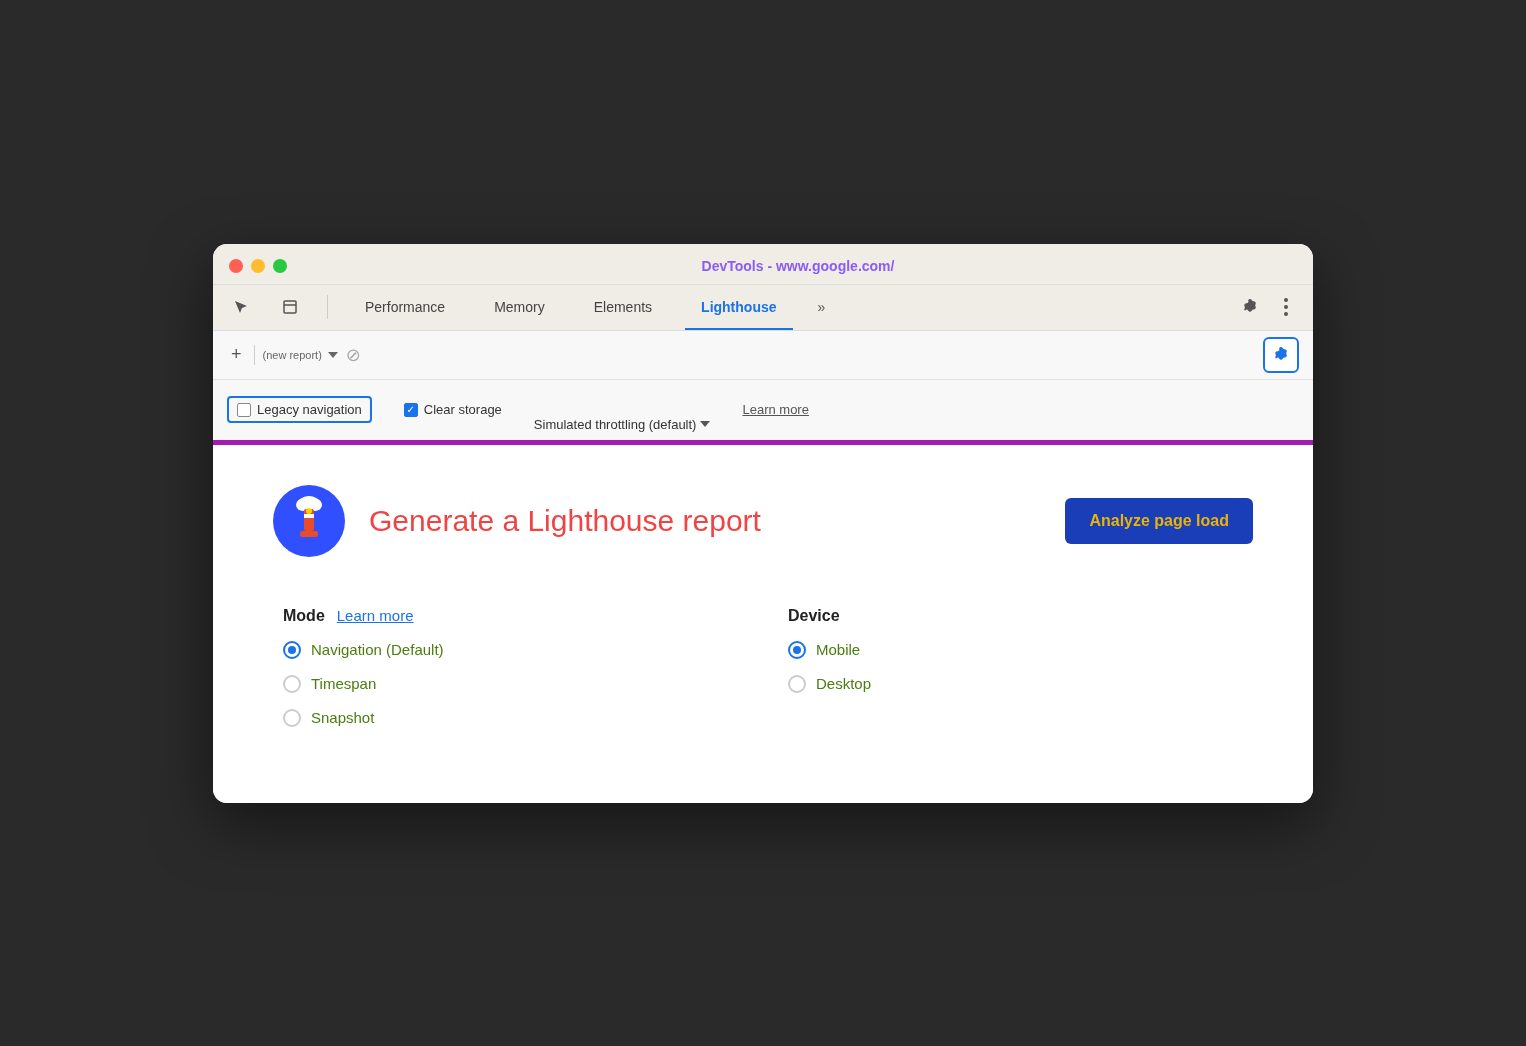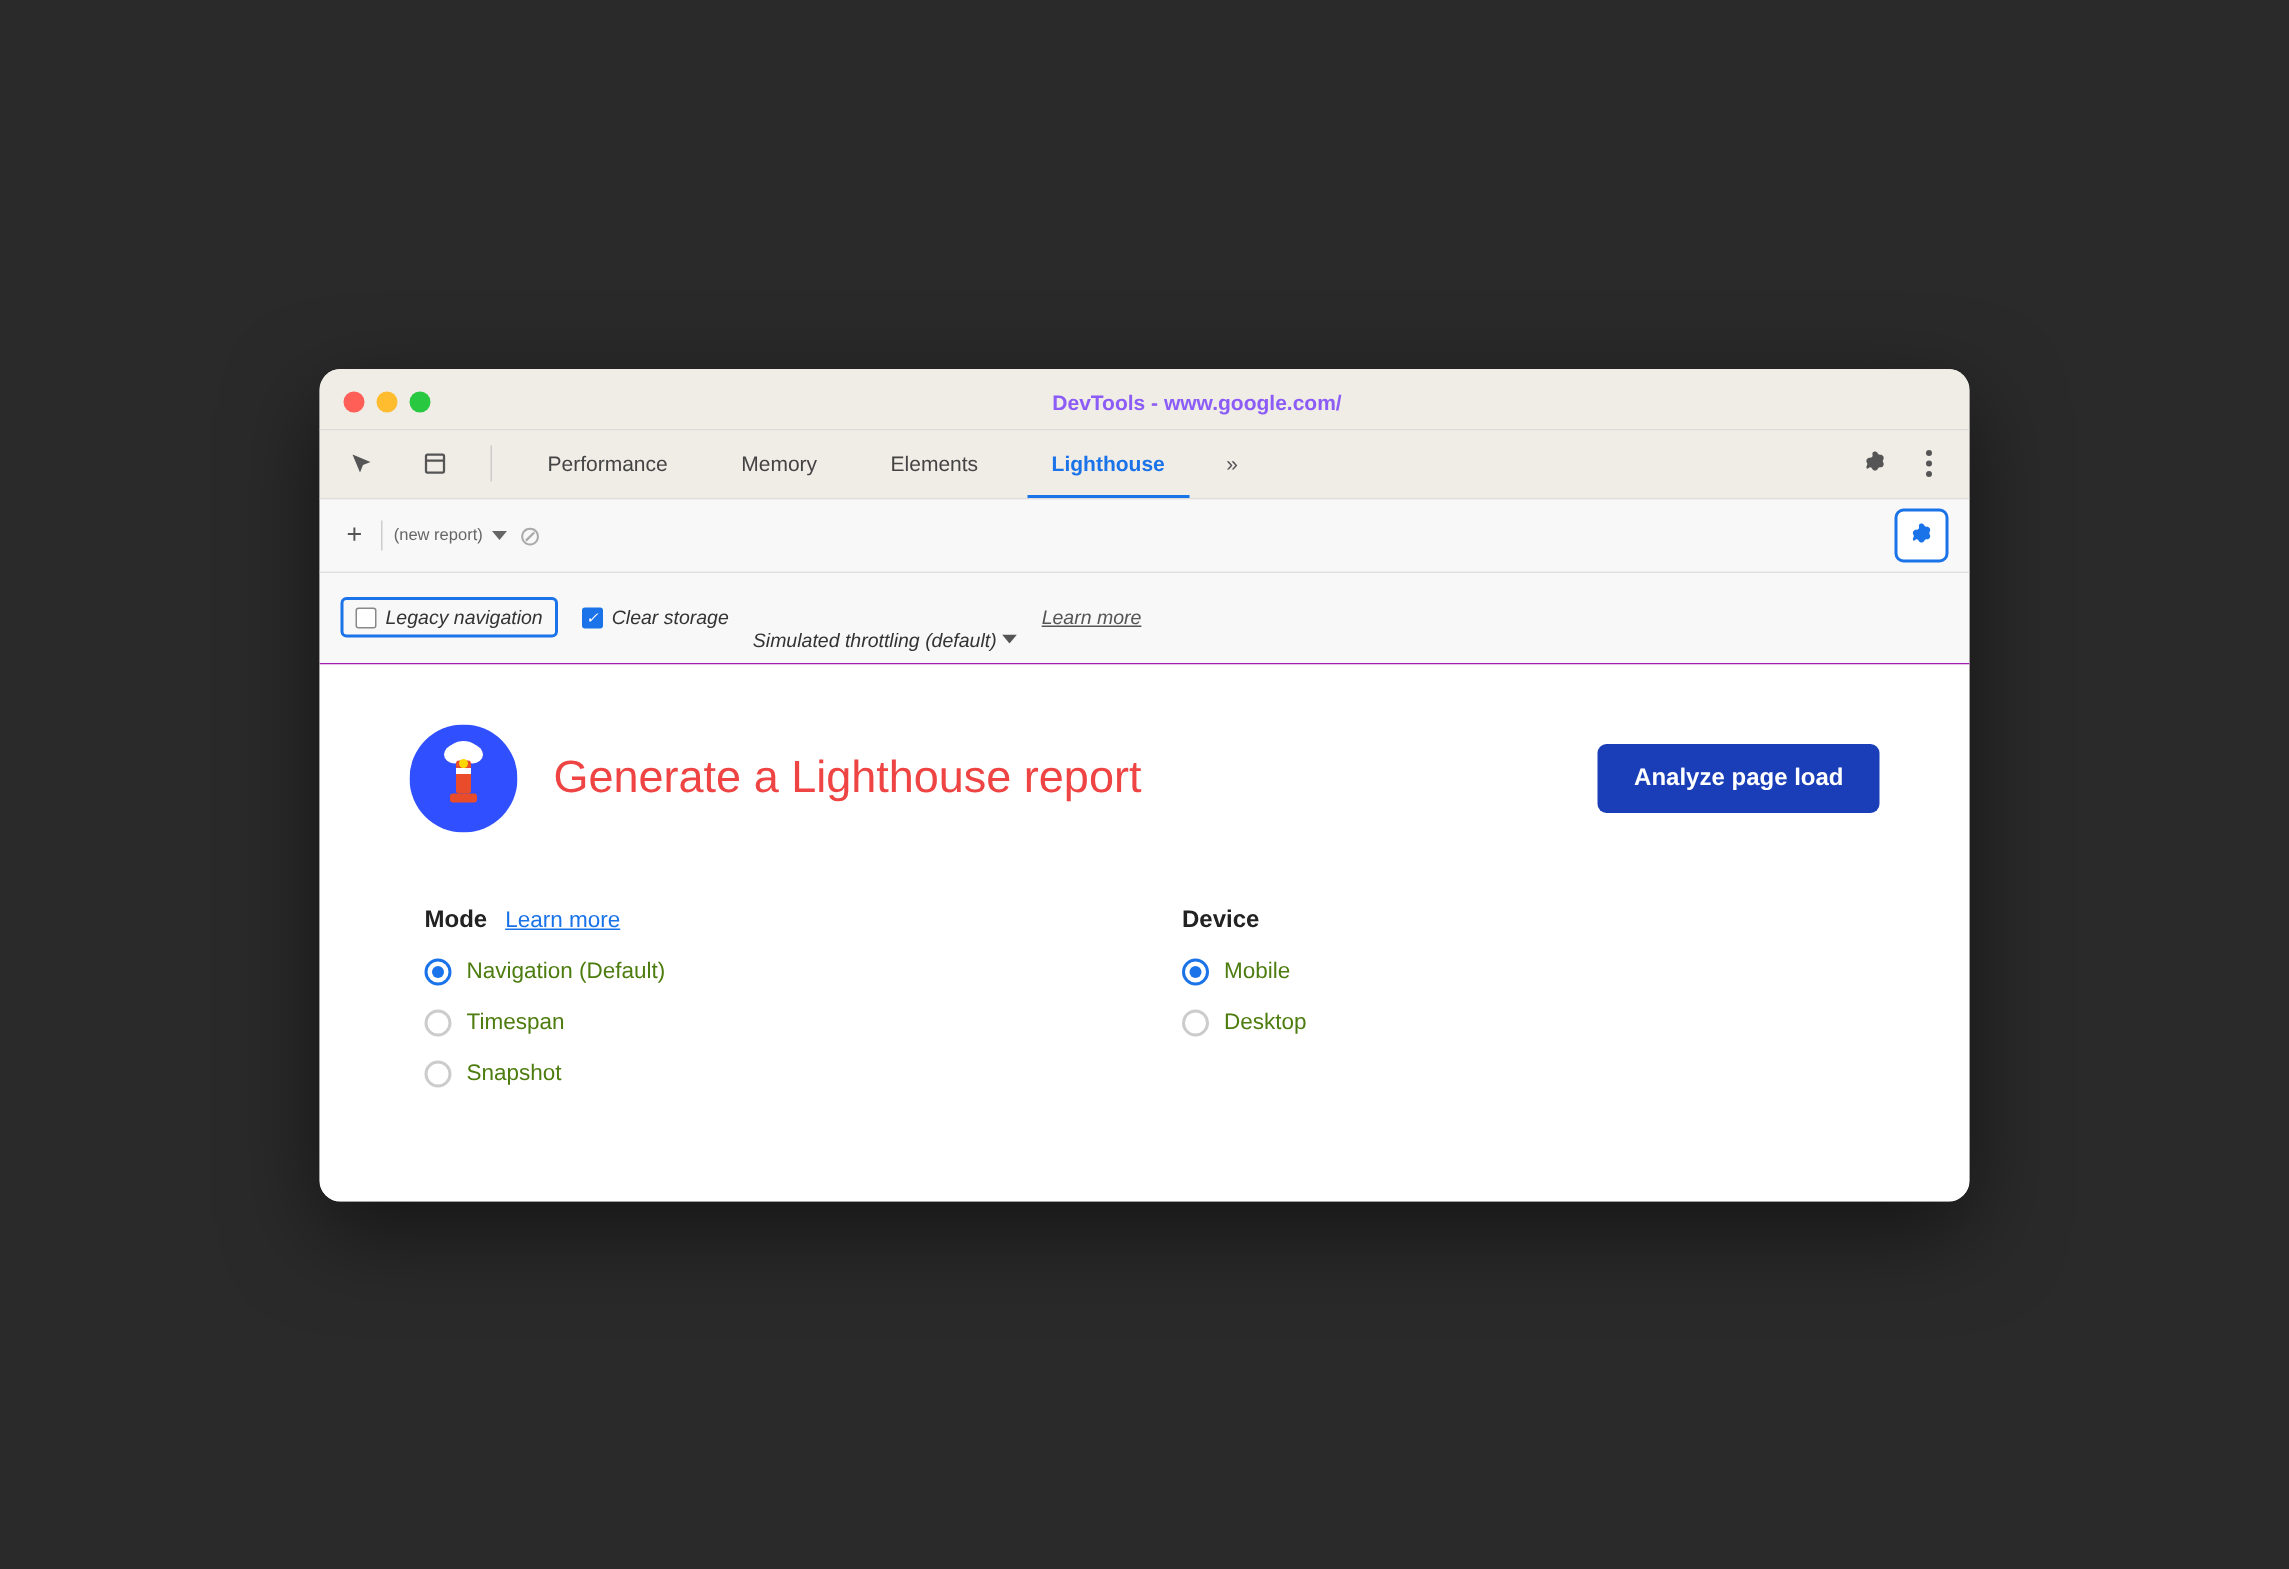--- a/index.html
+++ b/index.html
@@ -188,23 +188,22 @@
       background: white;
       color: #1a73e8;
     }
 
     
     .options-toolbar {
       background: #f8f8f8;
       display: flex;
       align-items: center;
       padding: 8px 14px;
-      border-bottom: 1px solid #a21caf;
-      gap: 16px;
-      font-style: italic;
+      border-bottom: 5px solid #a21caf;
+      gap: 32px;
     }
 
     .checkbox-option {
       display: flex;
       align-items: center;
       gap: 6px;
       font-size: 13px;
       color: #333;
       cursor: pointer;
       padding: 4px 8px;
@@ -286,21 +285,21 @@
 
     .report-title {
       font-size: 30px;
       font-weight: 400;
       color: #ef4444;
       flex: 1;
     }
 
     .analyze-btn {
       background: #1a3eb8;
-      color: #ffffff;
+      color: #eab308;
       border: none;
       border-radius: 6px;
       padding: 14px 24px;
       font-size: 16px;
       font-weight: 600;
       cursor: pointer;
       white-space: nowrap;
     }
 
     

